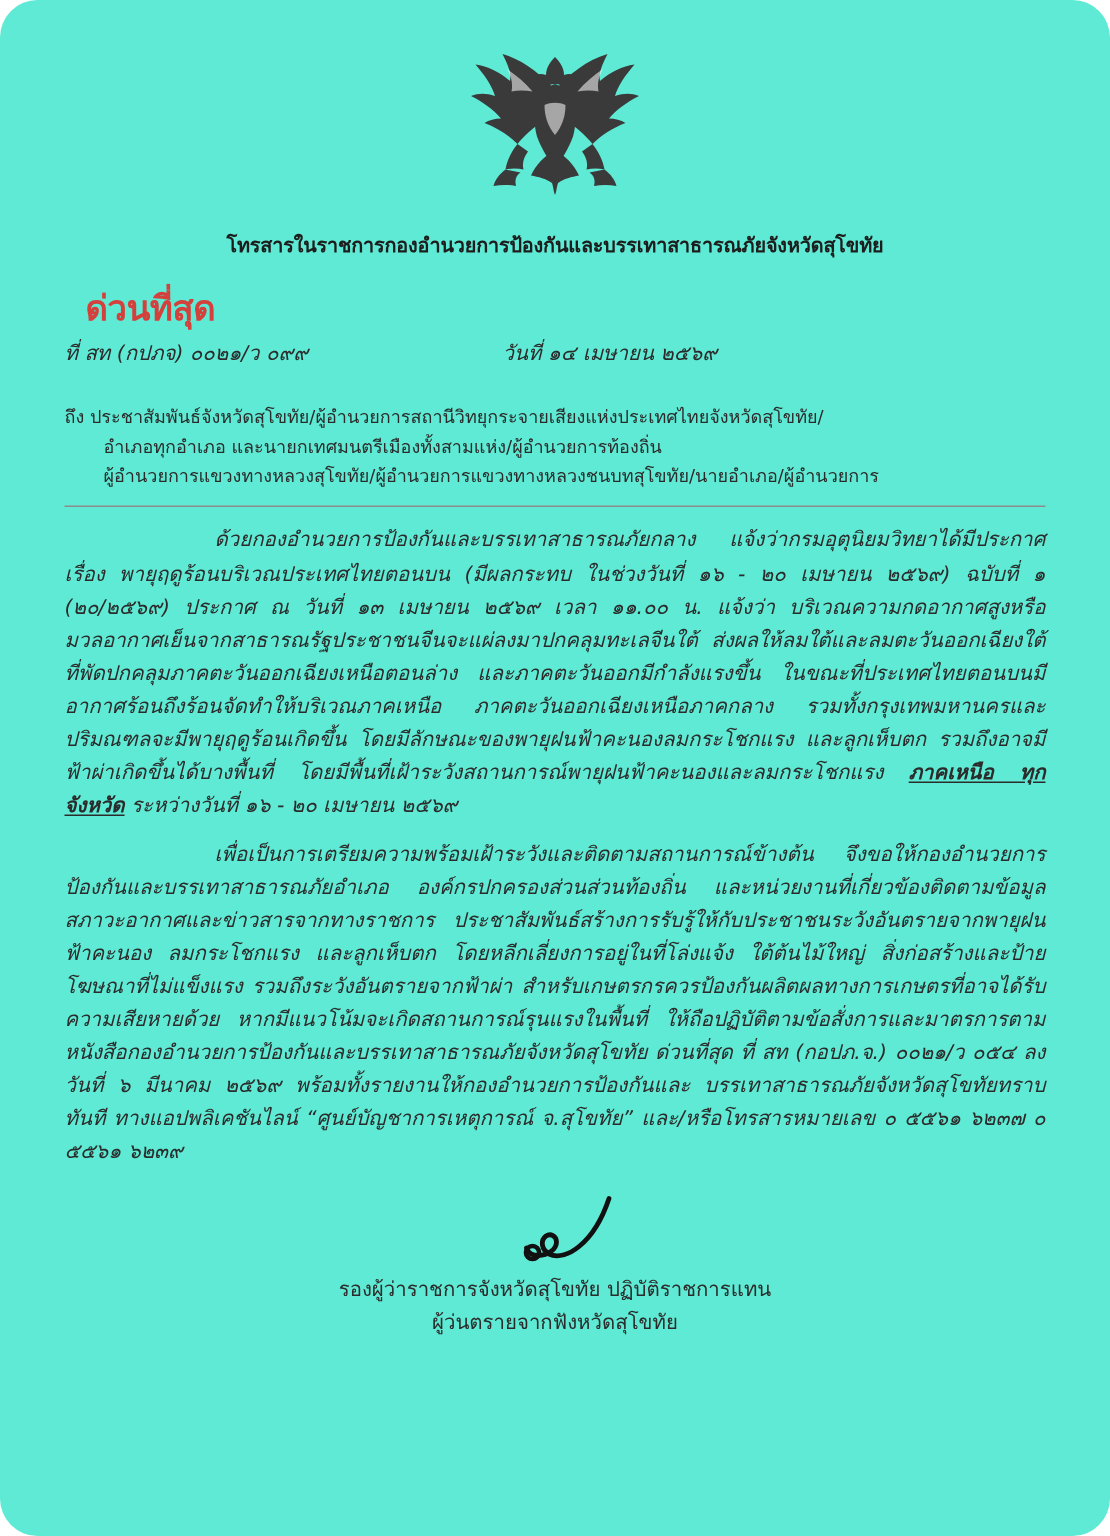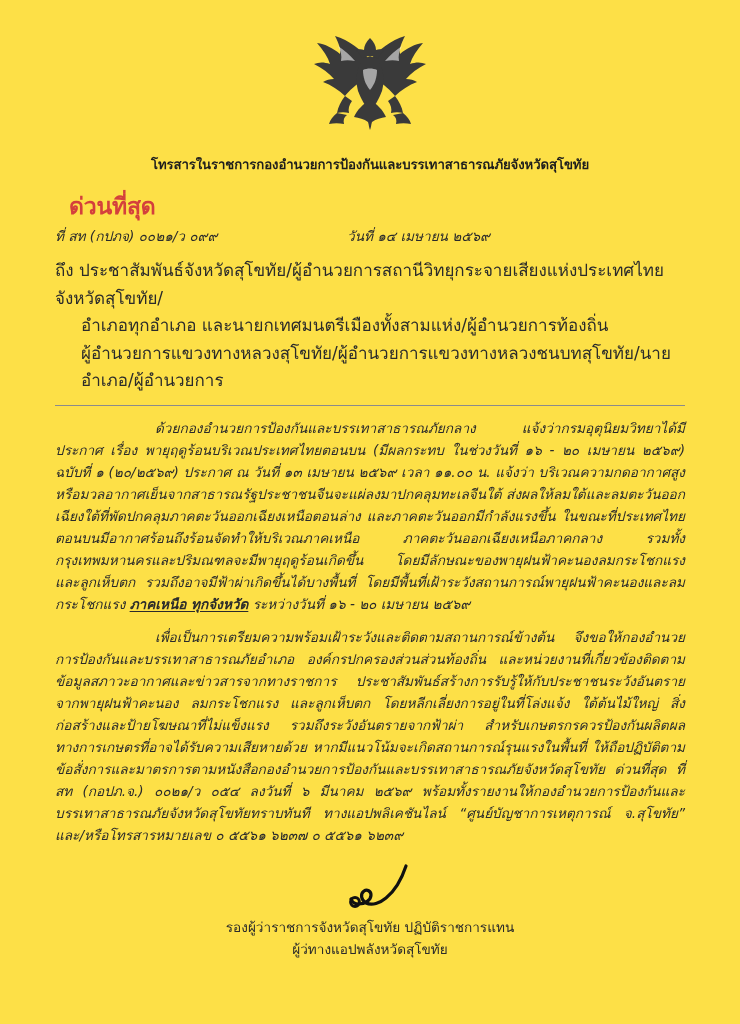--- a/index.html
+++ b/index.html
@@ -12,23 +12,24 @@
     height: 1024px;
     font-family: "DejaVu Sans", "Liberation Sans", sans-serif;
     color: #2b2b2b;
     overflow: hidden;
     position: relative;
   }
   .page {
     position: relative;
     width: 740px;
     height: 1024px;
-    background: #fde047;
+    background: #5eead4;
     box-sizing: border-box;
-    padding: 0 55px;
+    padding: 0 43px;
+    border-radius: 25px;
   }
 
   
   .emblem-wrap {
     display: flex;
     justify-content: center;
     padding-top: 30px;
     padding-bottom: 6px;
   }
   .emblem {
@@ -70,22 +71,22 @@
   .ref-date { }
 
   .from-line {
     margin-top: 9px;
     font-size: 13.6px;
     line-height: 1.5;
   }
 
   
   .to-block {
-    margin-top: 11px;
-    font-size: 17px;
+    margin-top: 23px;
+    font-size: 12px;
     line-height: 1.62;
   }
   .to-block .to-first {
     text-indent: 0;
   }
   .to-block .to-line {
     padding-left: 26px;
   }
   .rule {
     border: none;
@@ -186,16 +187,16 @@
   </div>
 
   <div class="sig-block">
     <div class="sig-mark">
       <svg width="120" height="54" viewBox="0 0 120 54" aria-hidden="true">
         <path d="M96 4 C92 16 86 28 76 36 C70 41 62 44 56 41 C51 38 50 32 54 29 C57 27 61 29 61 33 C61 38 55 42 49 42 C45 42 42 40 41 37" fill="none" stroke="#111111" stroke-width="3.2" stroke-linecap="round"></path>
         <circle cx="45" cy="40" r="4.4" fill="none" stroke="#111111" stroke-width="3"></circle>
       </svg>
     </div>
     <div>รองผู้ว่าราชการจังหวัดสุโขทัย ปฏิบัติราชการแทน</div>
-    <div>ผู้ว่ทางแอปพลังหวัดสุโขทัย</div>
+    <div>ผู้ว่นตรายจากฟังหวัดสุโขทัย</div>
   </div>
 
 </div>
 
 </body></html>

